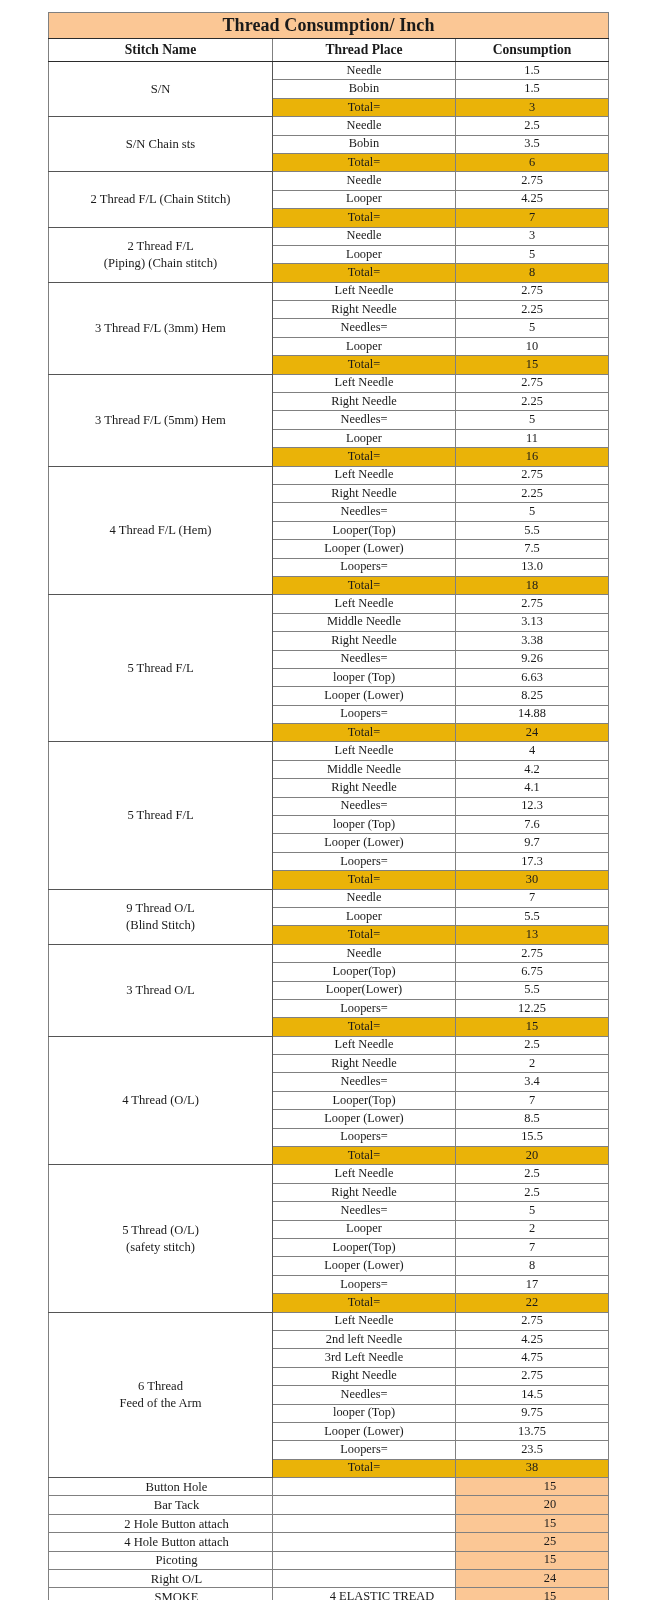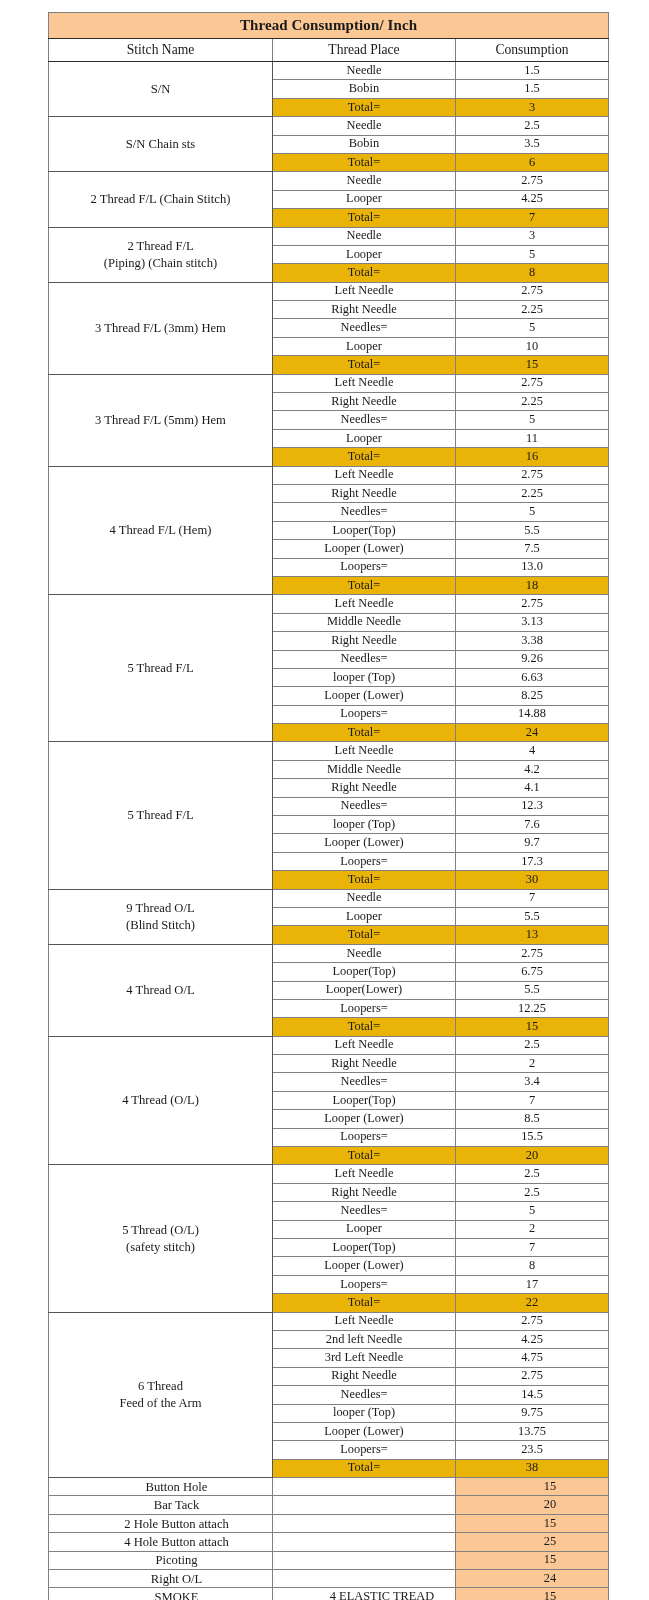--- a/index.html
+++ b/index.html
@@ -37,29 +37,29 @@
     text-align: center;
     vertical-align: middle;
     font-size: 12.4px;
     line-height: 1.12;
     height: 17.4px;
     font-weight: normal;
     color: #1a1a1a;
   }
   .title-cell {
     background: #fbc795;
-    font-size: 15px;
+    font-size: 18px;
     font-weight: bold;
     height: 25px;
     border-bottom: 1.5px solid #2b2b2b;
     letter-spacing: .1px;
     margin-top: 31px;
   }
   .col-head {
-    font-weight: normal;
+    font-weight: bold;
     font-size: 13.6px;
     height: 22px;
     background: #ffffff;
     border-bottom: 1.5px solid #2b2b2b;
   }
   .total-row td { background: #eab308; }
   .grp-name {
     border-right: 1.5px solid #555;
     border-top: 1.5px solid #555;
     border-bottom: 1.5px solid #555;
@@ -292,21 +292,21 @@
         </tr>
         <tr>
           <td class="place-cell">Looper</td>
           <td class="cons-cell">5.5</td>
         </tr>
         <tr class="total-row">
           <td class="place-cell">Total=</td>
           <td class="cons-cell">13</td>
         </tr>
         <tr>
-          <td class="grp-name" rowspan="5"><span>4 Thread O/L</span></td>
+          <td class="grp-name" rowspan="5"><span>3 Thread O/L</span></td>
           <td class="place-cell">Needle</td>
           <td class="cons-cell">2.75</td>
         </tr>
         <tr>
           <td class="place-cell">Looper(Top)</td>
           <td class="cons-cell">6.75</td>
         </tr>
         <tr>
           <td class="place-cell">Looper(Lower)</td>
           <td class="cons-cell">5.5</td>

